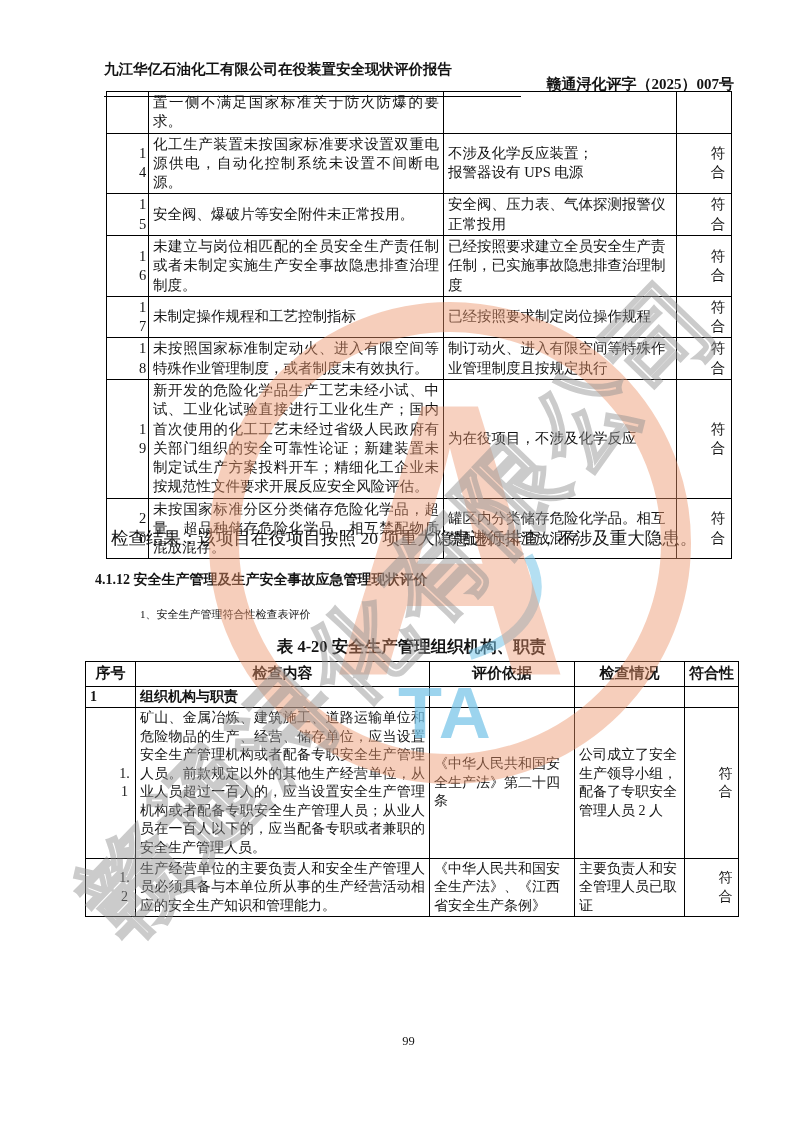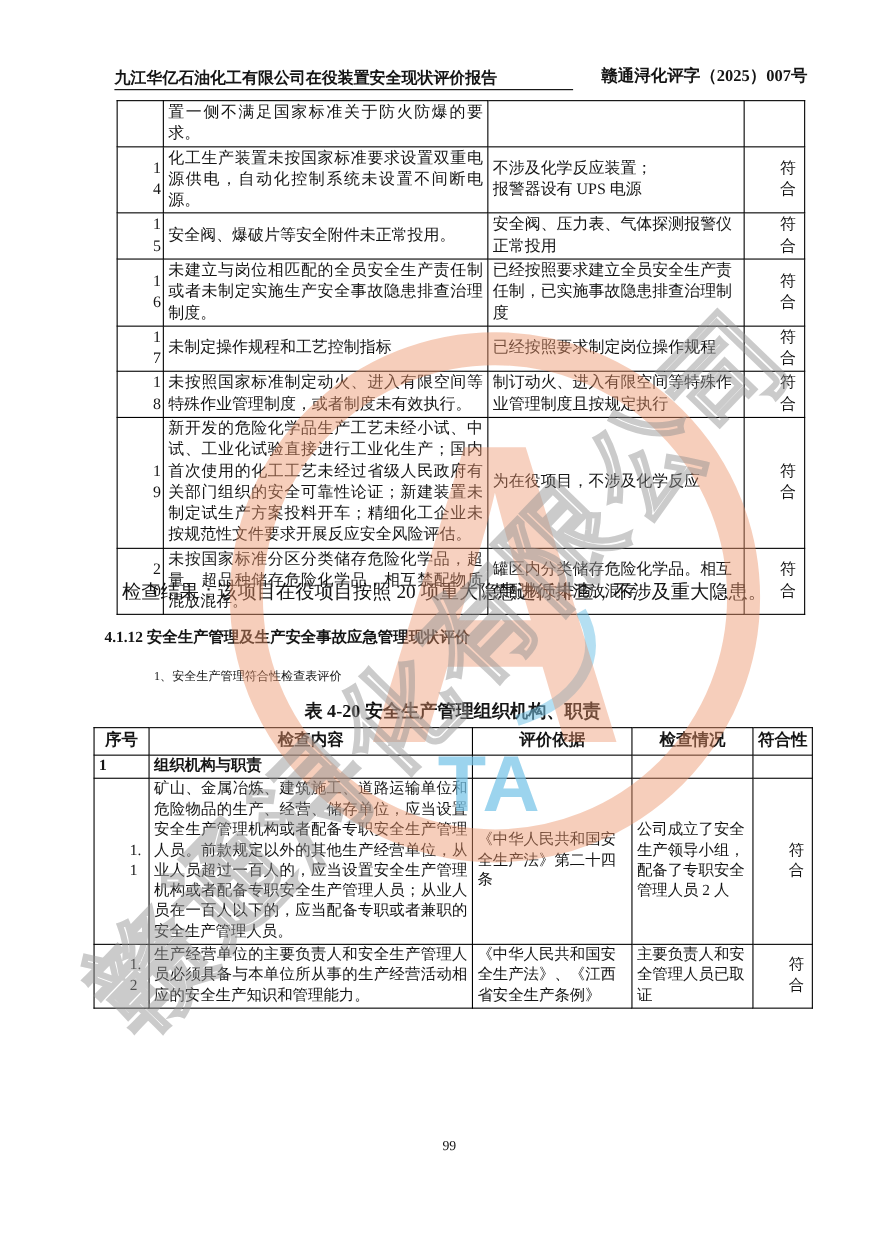--- a/index.html
+++ b/index.html
@@ -1,28 +1,28 @@
 <!DOCTYPE html>
 <html lang="zh"><head>
 <meta charset="utf-8">
 <style>
   html,body{margin:0;padding:0;background:#e8e8e8;}
   .page{position:relative;width:793px;height:1122px;background:#ffffff;margin:0 auto;
         font-family:"Liberation Serif","DejaVu Serif",serif;color:#141414;overflow:hidden;}
   
   .hdr{position:absolute;top:60px;left:104px;width:630px;display:flex;align-items:flex-end;}
-  .hdr-title{flex:1;font-size:14.5px;font-weight:600;border-bottom:1.5px solid #000;padding-bottom:1px;white-space:nowrap;}
+  .hdr-title{flex:1;font-size:14.5px;font-weight:600;border-bottom:1.5px solid #000;padding-bottom:17px;white-space:nowrap;}
   .hdr-doc{font-size:15px;font-weight:bold;padding-bottom:3px;white-space:nowrap;margin-left:26px;}
   
   table{border-collapse:collapse;table-layout:fixed;}
   td,th{border:1px solid #000;padding:1px 4px;vertical-align:middle;word-break:break-all;}
   .t1{position:absolute;top:91px;left:106px;width:625px;font-size:14.5px;line-height:1.33;}
   .t2{position:absolute;top:661px;left:85px;width:653px;font-size:14px;line-height:1.32;}
   .t2 th{font-size:15px;font-weight:bold;text-align:center;padding:2px 2px;}
-  .c-num{padding-left:32px;}
+  .c-num{text-align:center;padding-left:32px;}
   .c-txt{text-align:justify;}
   .pre{white-space:pre-line;}
   .grp{font-weight:bold;}
   
   .para{position:absolute;left:63px;width:670px;text-align:justify;}
   .check-result{top:505px;font-size:17.5px;line-height:1.82;text-indent:48px;}
   .sec-head{position:absolute;top:571px;left:95px;font-size:14px;font-weight:bold;}
   .sub-item{position:absolute;top:607px;left:140px;font-size:11px;}
   .tbl-caption{position:absolute;top:636px;left:85px;width:653px;text-align:center;font-size:16.5px;font-weight:bold;}
   .page-num{position:absolute;top:1034px;left:0;width:100%;text-align:center;font-size:12.5px;margin-left:12px;}

